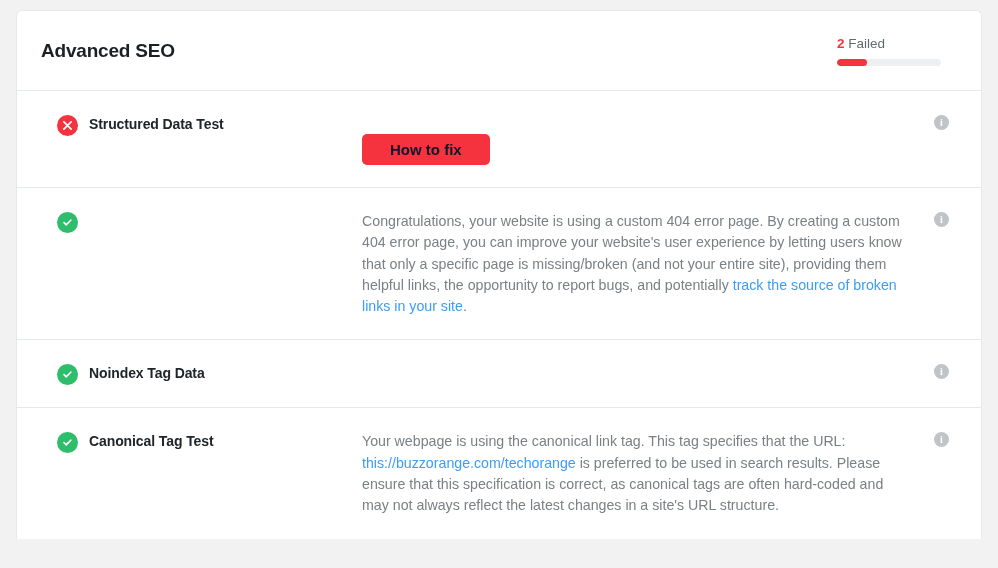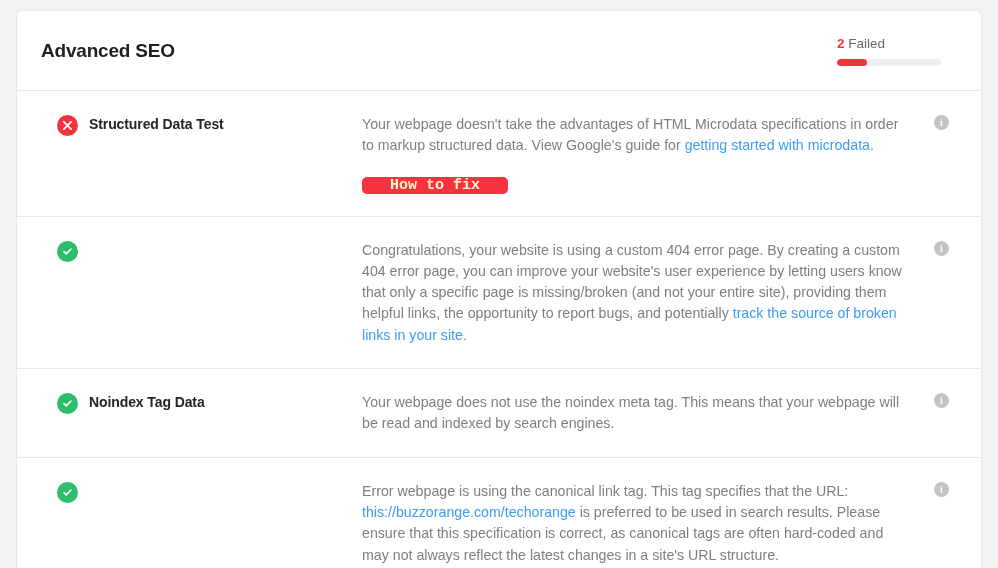--- a/index.html
+++ b/index.html
@@ -126,28 +126,28 @@
 
   .desc a {
     color: #3d9cf4;
     text-decoration: none;
   }
 
   .fix-button {
     display: inline-block;
     margin-top: 20px;
     background: #f5333f;
-    color: #fef9c3;
+    color: #0f172a;
     font-size: 15px;
     font-weight: bold;
     border: none;
     border-radius: 5px;
-    padding: 0 28px;
+    padding: 7px 28px;
     cursor: pointer;
-    font-family: Liberation Mono, monospace;
+    font-family: Liberation Sans, sans-serif;
   }
 
   .info-icon {
     position: absolute;
     right: 32px;
     top: 24px;
     width: 15px;
     height: 15px;
     border-radius: 50%;
     background: #c0c4c7;
@@ -180,21 +180,21 @@
   <div id="test-list">
       <div class="test-row">
         <div class="row-title-col">
           <div class="status-badge fail">
             <svg width="9" height="9" viewBox="0 0 10 10">
               <path d="M1 1 L9 9 M9 1 L1 9" stroke="#ffffff" stroke-width="1.9" stroke-linecap="round"></path>
             </svg>
           </div>
           <div class="test-name">Structured Data Test</div>
         </div>
-        <div class="row-desc-col"><p class="desc"><span>Your webpage doesn't take the advantages of HTML Microdata specifications in order to markup structured data. View Google's guide for </span><a href="#">getting started with microdata</a><span>.</span></p><button class="fix-button">How to fix</button></div>
+        <div class="row-desc-col"><button class="fix-button">How to fix</button></div>
         <div class="info-icon">i</div>
       </div>
       <div class="test-row">
         <div class="row-title-col">
           <div class="status-badge pass">
             <svg width="11" height="11" viewBox="0 0 12 12">
               <path d="M2.2 6.2 L4.6 8.6 L9.6 3.5" fill="none" stroke="#ffffff" stroke-width="1.8" stroke-linecap="round" stroke-linejoin="round"></path>
             </svg>
           </div>
         </div>
@@ -205,33 +205,31 @@
       </div>
       <div class="test-row">
         <div class="row-title-col">
           <div class="status-badge pass">
             <svg width="11" height="11" viewBox="0 0 12 12">
               <path d="M2.2 6.2 L4.6 8.6 L9.6 3.5" fill="none" stroke="#ffffff" stroke-width="1.8" stroke-linecap="round" stroke-linejoin="round"></path>
             </svg>
           </div>
           <div class="test-name">Noindex Tag Data</div>
         </div>
-        <div class="row-desc-col">
-          <p class="desc"><span>Your webpage does not use the noindex meta tag. This means that your webpage will be read and indexed by search engines.</span></p>
-        </div>
         <div class="info-icon">i</div>
       </div>
       <div class="test-row">
         <div class="row-title-col">
           <div class="status-badge pass">
             <svg width="11" height="11" viewBox="0 0 12 12">
               <path d="M2.2 6.2 L4.6 8.6 L9.6 3.5" fill="none" stroke="#ffffff" stroke-width="1.8" stroke-linecap="round" stroke-linejoin="round"></path>
             </svg>
           </div>
+          <div class="test-name">Canonical Tag Test</div>
         </div>
         <div class="row-desc-col">
-          <p class="desc"><span>Error webpage is using the canonical link tag. This tag specifies that the URL: </span><a href="#">this://buzzorange.com/techorange</a><span> is preferred to be used in search results. Please ensure that this specification is correct, as canonical tags are often hard-coded and may not always reflect the latest changes in a site's URL structure.</span></p>
+          <p class="desc"><span>Your webpage is using the canonical link tag. This tag specifies that the URL: </span><a href="#">this://buzzorange.com/techorange</a><span> is preferred to be used in search results. Please ensure that this specification is correct, as canonical tags are often hard-coded and may not always reflect the latest changes in a site's URL structure.</span></p>
         </div>
         <div class="info-icon">i</div>
       </div>
     </div>
 
 </div>
 
 </body></html>

